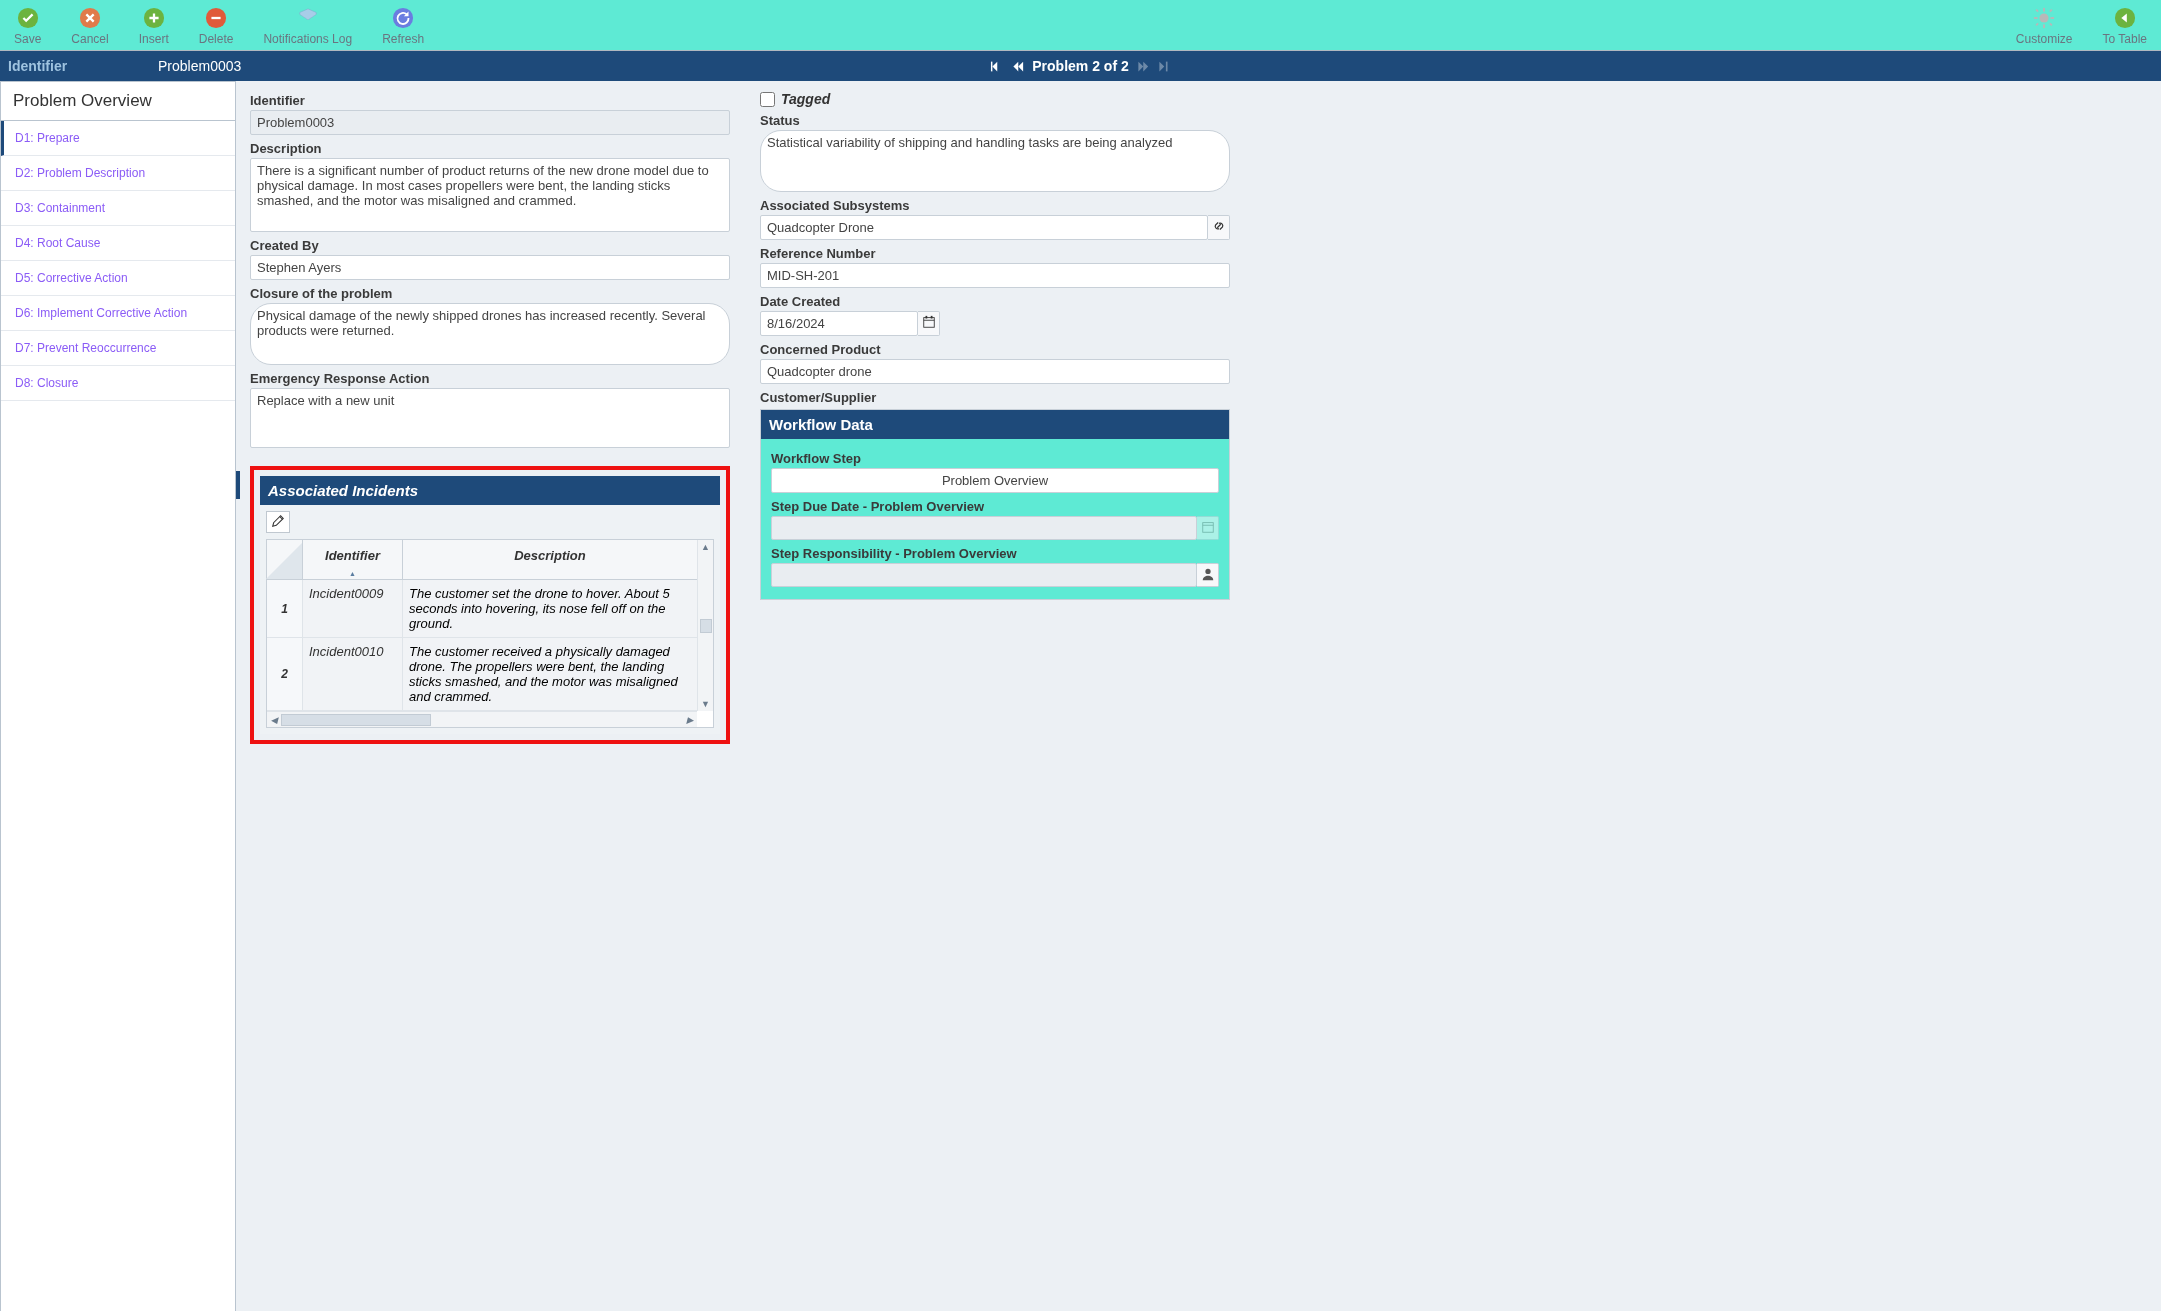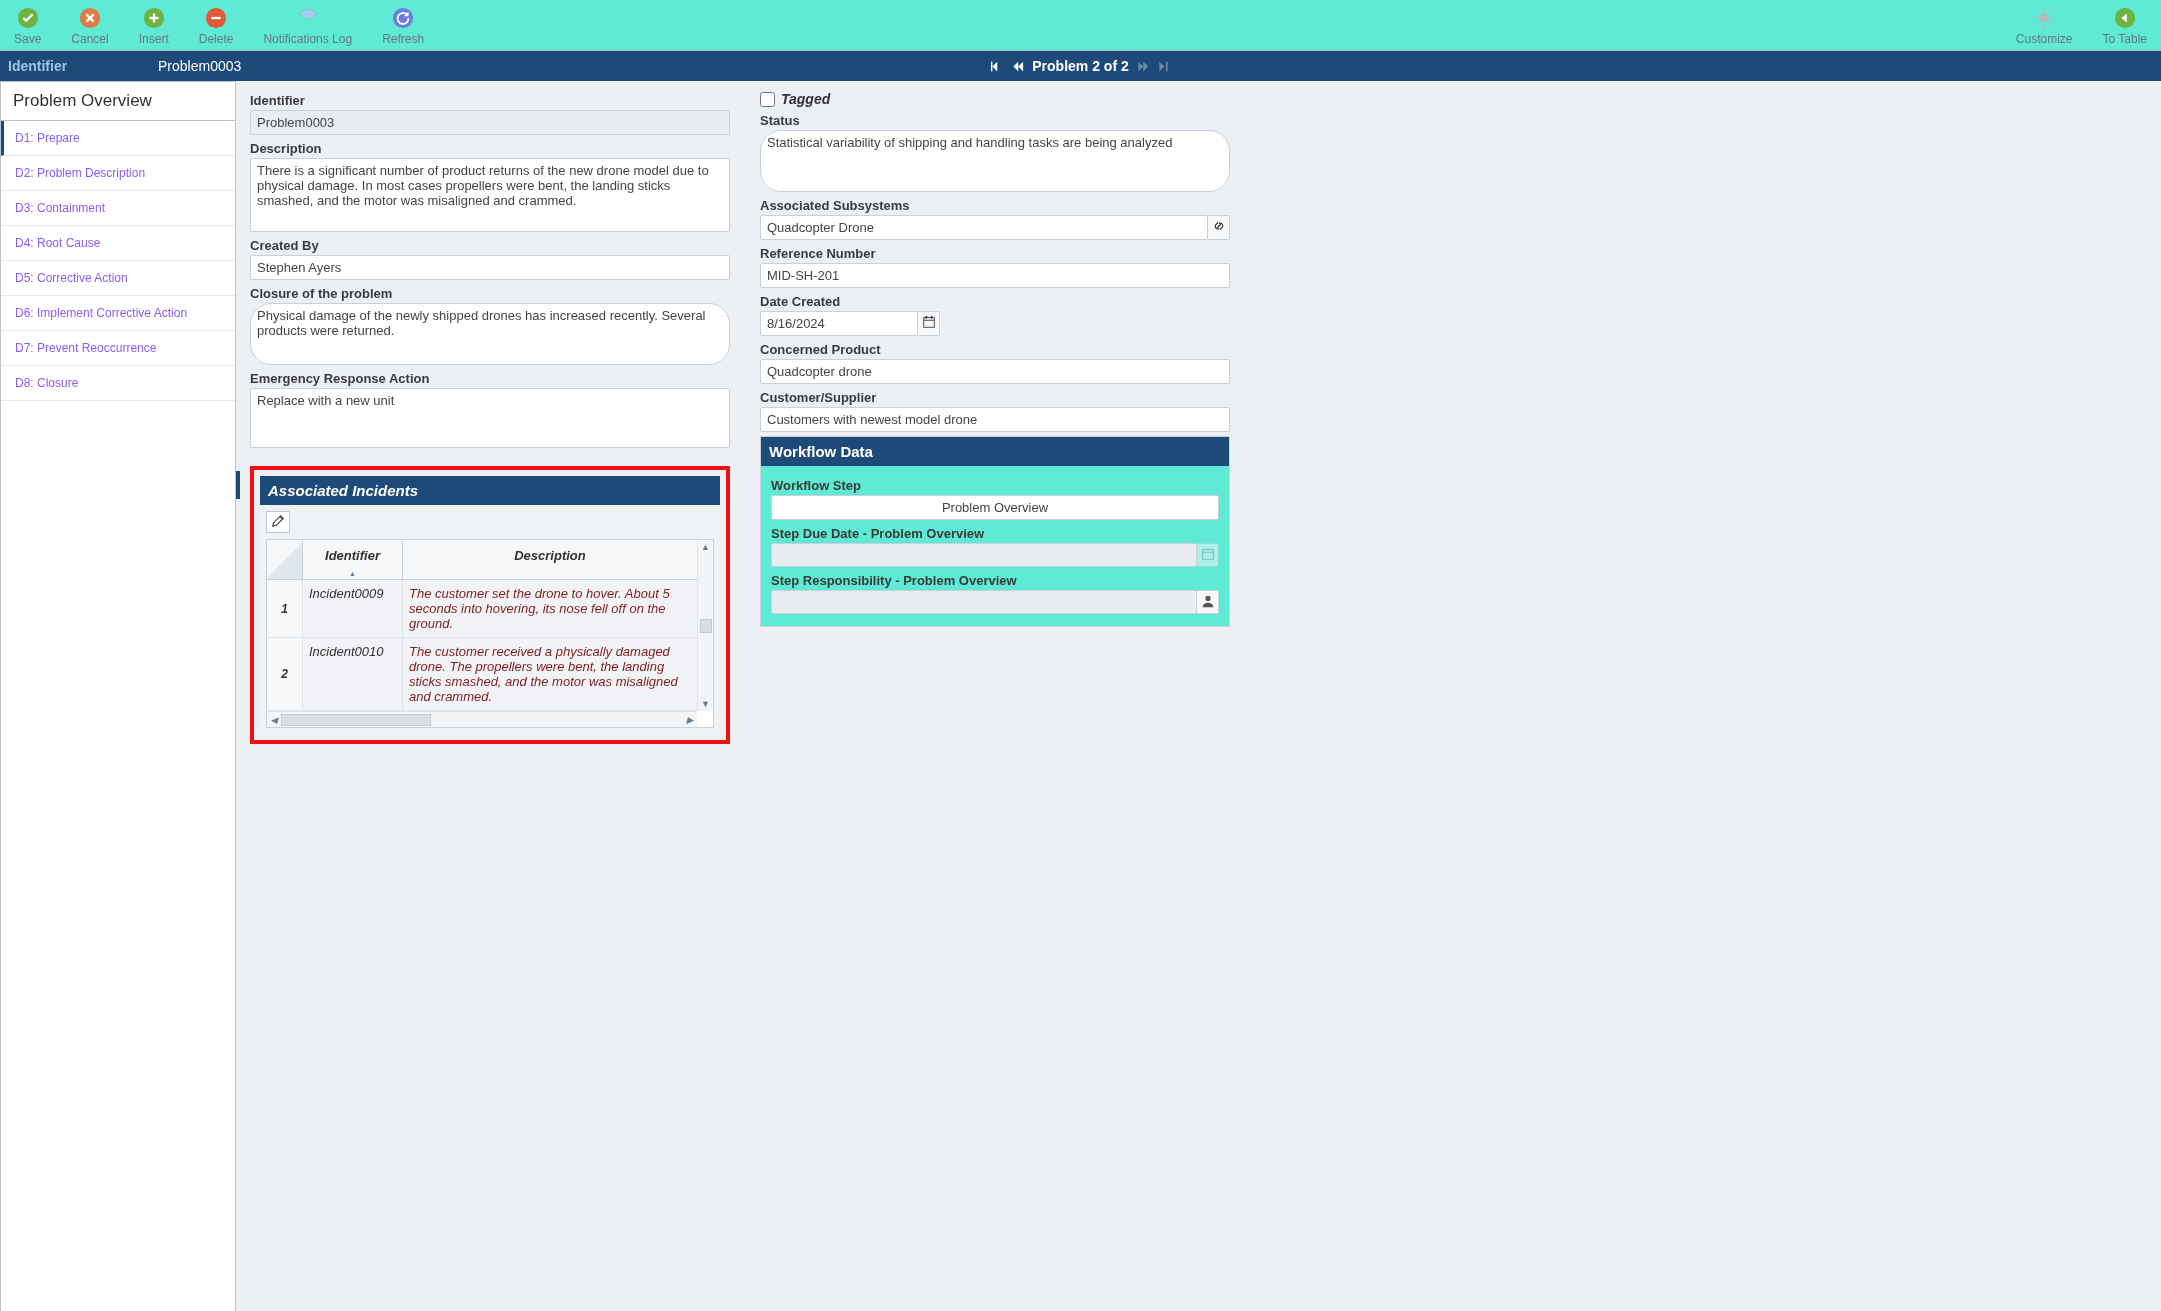--- a/index.html
+++ b/index.html
@@ -61,21 +61,21 @@
 .grid { border: 1px solid #c8d0d8; background: #fff; position: relative; }
 .grid-header { display: flex; background: #f5f7f9; border-bottom: 1px solid #c8d0d8; font-weight: bold; font-size: 13px; }
 .grid-header .gh-num { width: 36px; border-right: 1px solid #c8d0d8; position:relative; }
 .grid-header .gh-num::after { content:""; position:absolute; right:0; bottom:0; border:18px solid transparent; border-right-color:#dfe6ec; border-bottom-color:#dfe6ec; width:0; height:0;}
 .grid-header .gh-id { width: 100px; padding: 8px 4px 16px 4px; border-right: 1px solid #c8d0d8; position:relative; text-align:center;}
 .grid-header .gh-id::after{ content:"▲"; position:absolute; bottom:2px; left:50%; transform:translateX(-50%); font-size:7px; color:#5a7da0;}
 .grid-header .gh-desc { flex: 1; padding: 8px 4px 16px 4px; text-align:center;}
 .grid-row { display: flex; border-bottom: 1px solid #dfe4e9; }
 .grid-row .gc-num { width: 36px; border-right: 1px solid #dfe4e9; background:#f6f8fa; display:flex; align-items:center; justify-content:center; font-weight:bold; font-size:12px;}
 .grid-row .gc-id { width: 100px; padding: 6px; border-right: 1px solid #dfe4e9; font-size: 13px; background:#f1f3f6;}
-.grid-row .gc-desc { flex: 1; padding: 6px; font-size: 13px; color:#7f1d1d; background:#f1f3f6;}
+.grid-row .gc-desc { flex: 1; padding: 6px; font-size: 13px; color:#000000; background:#f1f3f6;}
 
 .grid-scroll-y { position:absolute; right:0; top:0; width:16px; height:calc(100% - 16px); background:#f2f4f6; display:flex; flex-direction:column; align-items:center; justify-content:space-between; border-left:1px solid #dfe4e9;}
 .grid-scroll-y .arrow, .grid-scroll-x .arrow { width:14px; height:14px; display:flex;align-items:center;justify-content:center; color:#6a7b8c; font-size:9px;}
 .grid-scroll-x { height:16px; background:#f2f4f6; display:flex; align-items:center; border-top:1px solid #dfe4e9;}
 .grid-scroll-x .track { flex:1; height:14px; position:relative;}
 .grid-scroll-x .thumb { position:absolute; left:0; width:150px; top:1px; height:12px; background:#d6dee6; border:1px solid #c2cbd4;}
 .grid-scroll-y .thumb-y { width:12px; height:14px; background:#d6dee6; border:1px solid #c2cbd4; margin-top:auto; margin-bottom:auto;}
 
 
 .workflow-panel { border: 1px solid #c8d0d8; margin-top: 4px; }
@@ -315,21 +315,20 @@
                 <rect x="4" y="1" width="2" height="3" fill="#333"></rect>
                 <rect x="10" y="1" width="2" height="3" fill="#333"></rect>
               </svg></span>
         </div>
       </div>
 
       <div class="field-label">Concerned Product</div>
       <div class="field-box">Quadcopter drone</div>
 
       <div class="field-label">Customer/Supplier</div>
-      <div class="field-box">Customers with newest model drone</div>
 
       <div class="workflow-panel">
         <div class="workflow-header">Workflow Data</div>
         <div class="workflow-body">
           <div class="field-label">Workflow Step</div>
           <div class="field-box wf-value">Problem Overview</div>
 
           <div class="field-label">Step Due Date - Problem Overview</div>
           <div class="field-with-icon" style="width:100%;">
             <div class="field-box readonly"></div>

